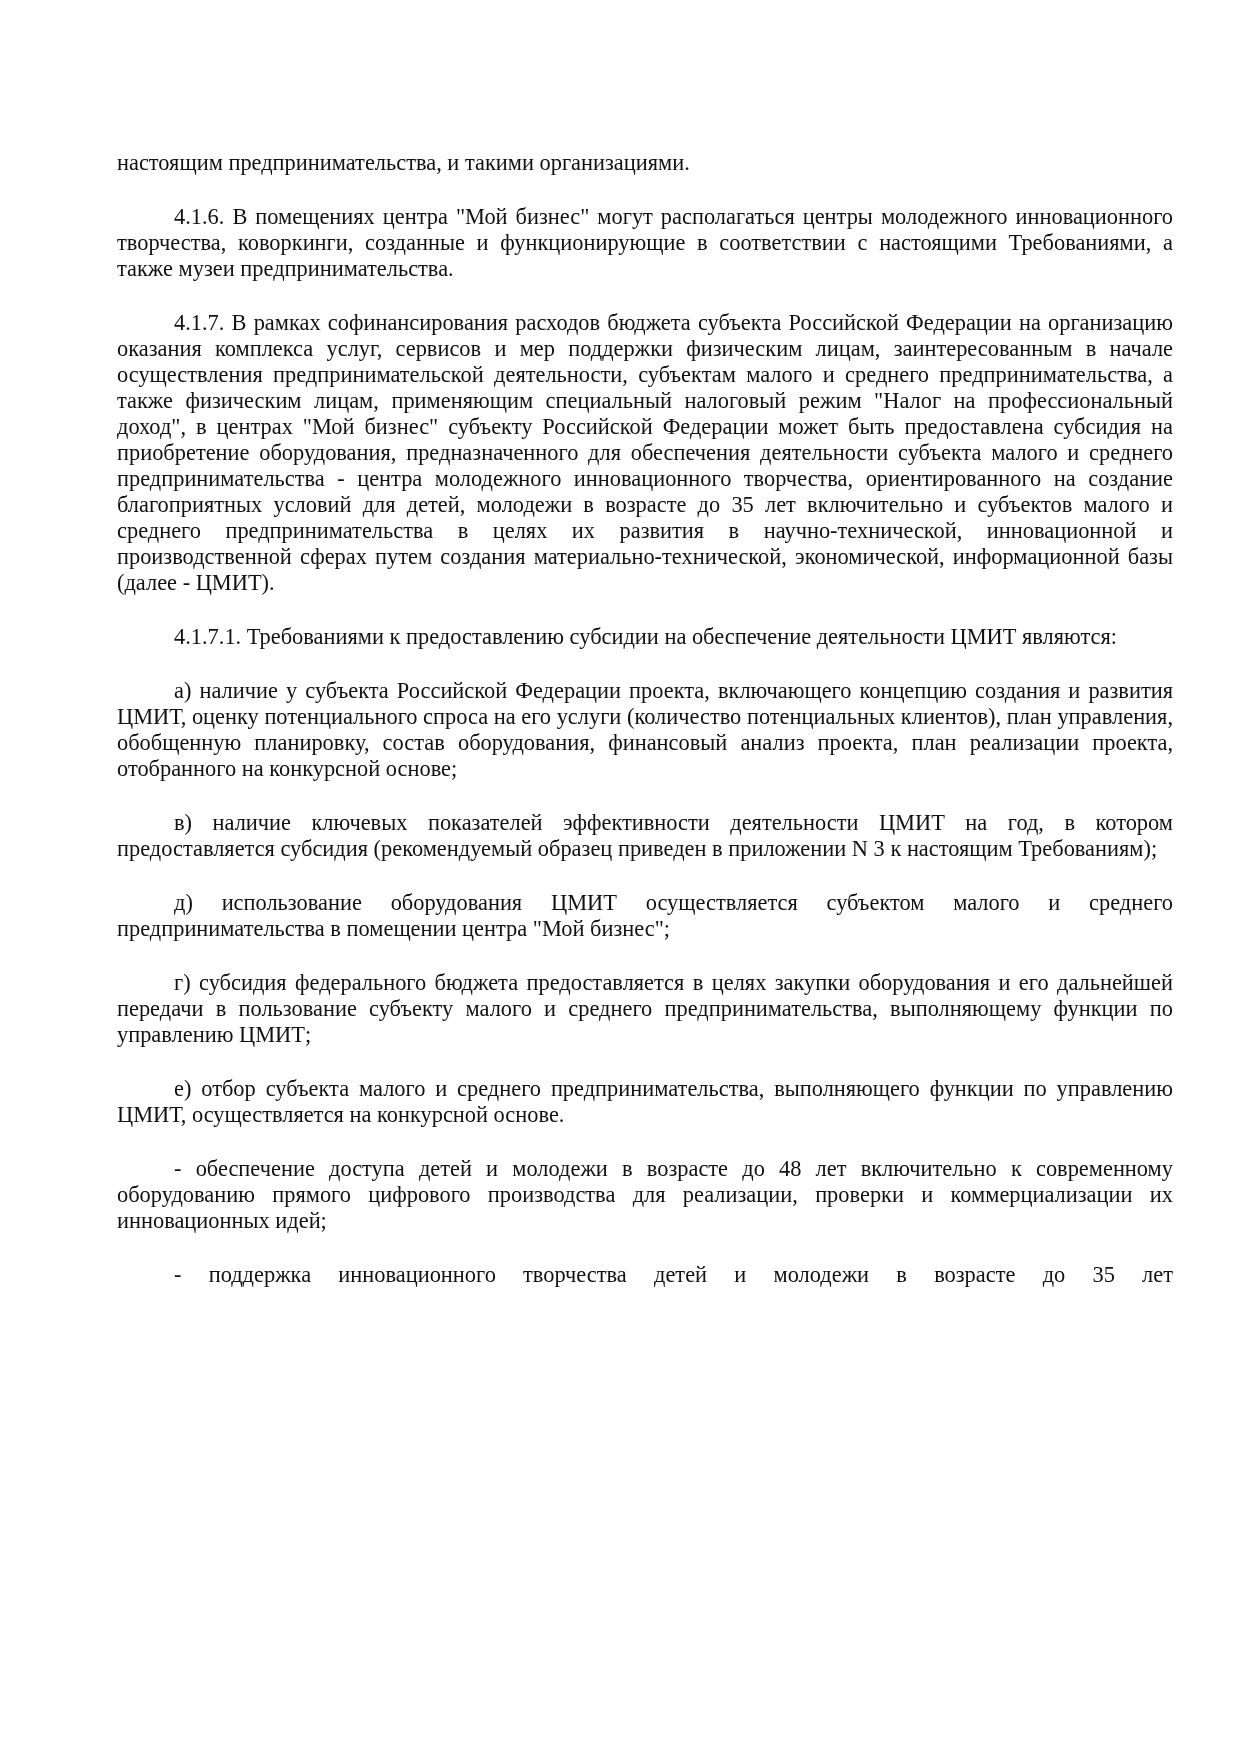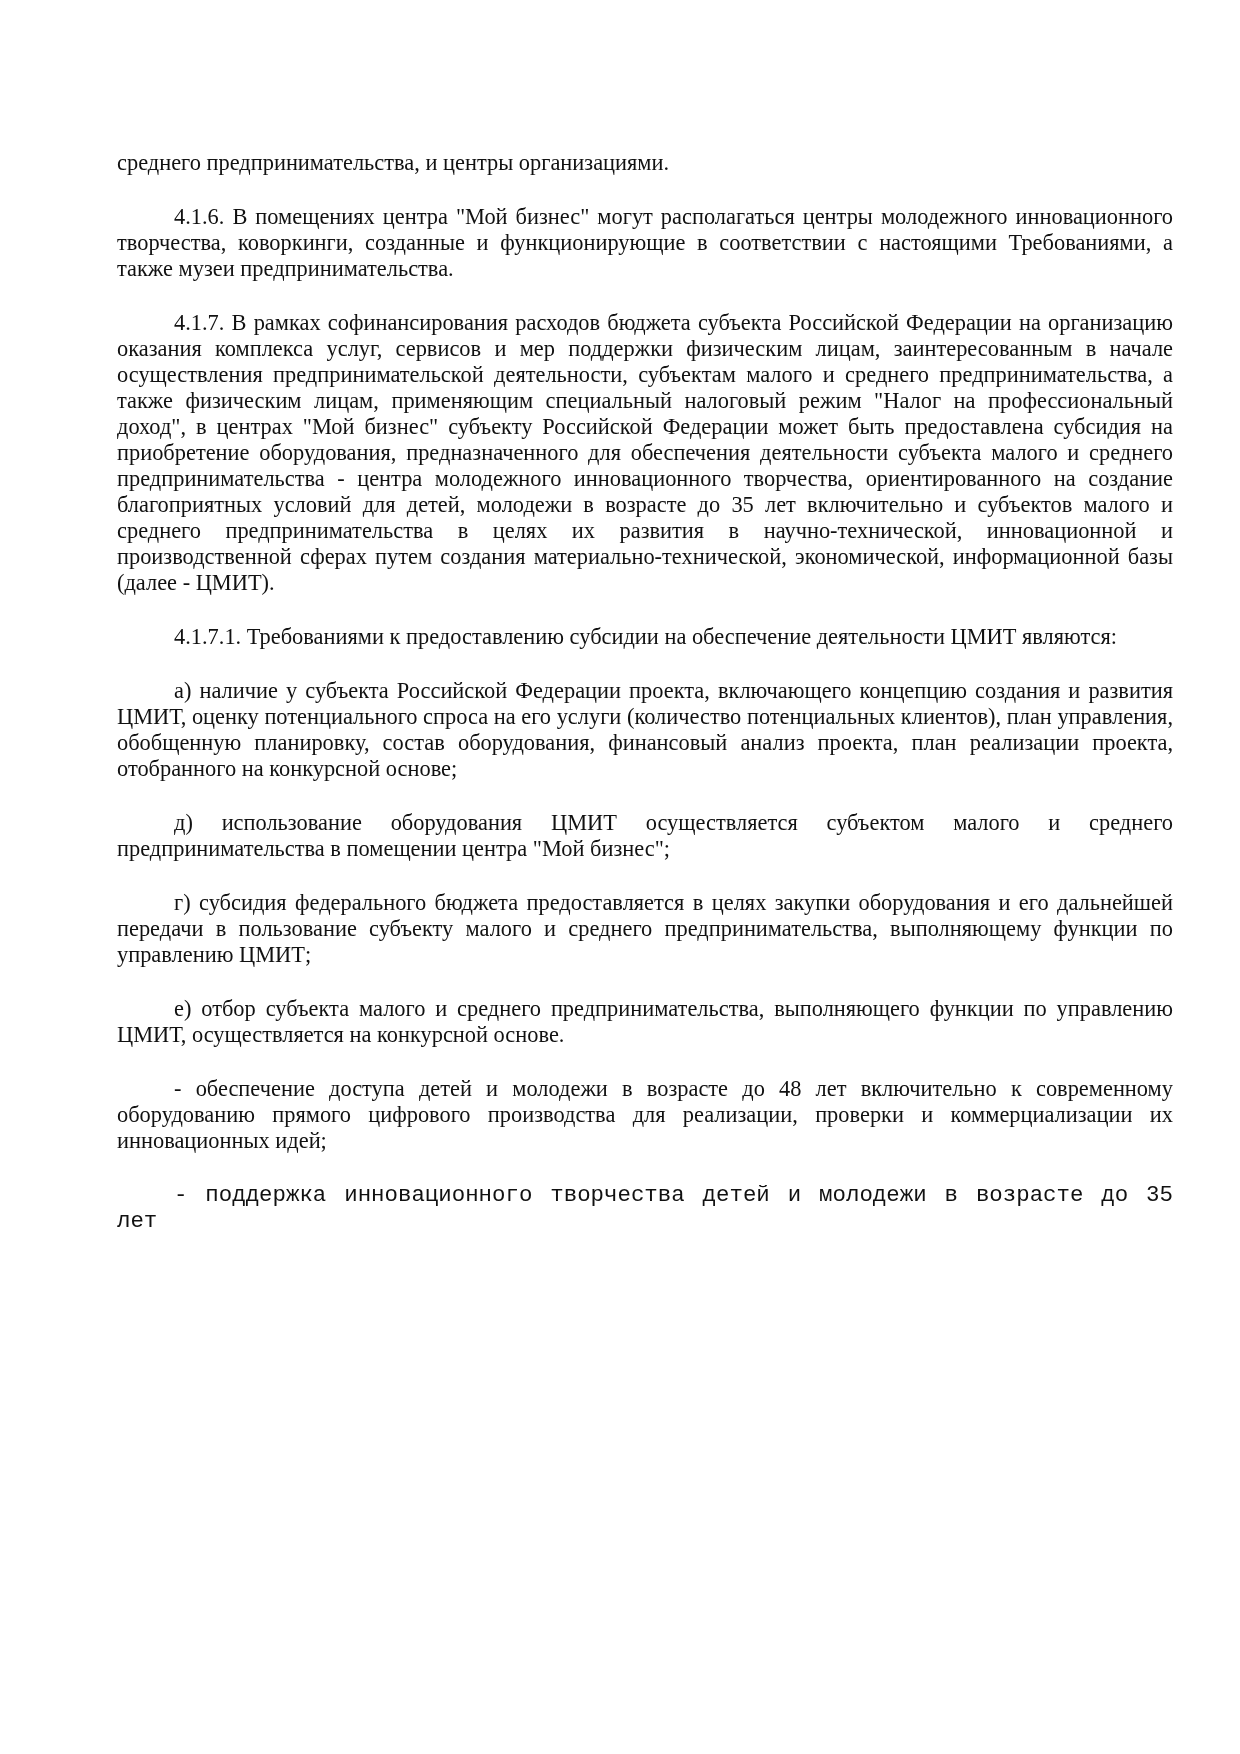--- a/index.html
+++ b/index.html
@@ -28,30 +28,30 @@
       text-align: justify;
       text-indent: 57px;
       hyphens: none;
     }
     .para.noindent {
       text-indent: 0;
     }
     .para.dash {
       text-align: justify;
       text-align-last: justify;
-      font-family: Liberation Mono, monospace;
     }
   </style>
 </head>
 <body>
 
 <div class="page">
-  <p class="para noindent">среднего предпринимательства, и центры организациями.</p>
+  <p class="para noindent">настоящим предпринимательства, и такими организациями.</p>
   <p class="para">4.1.6. В помещениях центра "Мой бизнес" могут располагаться центры молодежного инновационного творчества, коворкинги, созданные и функционирующие в соответствии с настоящими Требованиями, а также музеи предпринимательства.</p>
   <p class="para">4.1.7. В рамках софинансирования расходов бюджета субъекта Российской Федерации на организацию оказания комплекса услуг, сервисов и мер поддержки физическим лицам, заинтересованным в начале осуществления предпринимательской деятельности, субъектам малого и среднего предпринимательства, а также физическим лицам, применяющим специальный налоговый режим "Налог на профессиональный доход", в центрах "Мой бизнес" субъекту Российской Федерации может быть предоставлена субсидия на приобретение оборудования, предназначенного для обеспечения деятельности субъекта малого и среднего предпринимательства - центра молодежного инновационного творчества, ориентированного на создание благоприятных условий для детей, молодежи в возрасте до 35 лет включительно и субъектов малого и среднего предпринимательства в целях их развития в научно-технической, инновационной и производственной сферах путем создания материально-технической, экономической, информационной базы (далее - ЦМИТ).</p>
   <p class="para">4.1.7.1. Требованиями к предоставлению субсидии на обеспечение деятельности ЦМИТ являются:</p>
   <p class="para">а) наличие у субъекта Российской Федерации проекта, включающего концепцию создания и развития ЦМИТ, оценку потенциального спроса на его услуги (количество потенциальных клиентов), план управления, обобщенную планировку, состав оборудования, финансовый анализ проекта, план реализации проекта, отобранного на конкурсной основе;</p>
+  <p class="para">в) наличие ключевых показателей эффективности деятельности ЦМИТ на год, в котором предоставляется субсидия (рекомендуемый образец приведен в приложении N 3 к настоящим Требованиям);</p>
   <p class="para">д) использование оборудования ЦМИТ осуществляется субъектом малого и среднего предпринимательства в помещении центра "Мой бизнес";</p>
   <p class="para">г) субсидия федерального бюджета предоставляется в целях закупки оборудования и его дальнейшей передачи в пользование субъекту малого и среднего предпринимательства, выполняющему функции по управлению ЦМИТ;</p>
   <p class="para">е) отбор субъекта малого и среднего предпринимательства, выполняющего функции по управлению ЦМИТ, осуществляется на конкурсной основе.</p>
   <p class="para">- обеспечение доступа детей и молодежи в возрасте до 48 лет включительно к современному оборудованию прямого цифрового производства для реализации, проверки и коммерциализации их инновационных идей;</p>
   <p class="para dash">- поддержка инновационного творчества детей и молодежи в возрасте до 35 лет</p>
 </div>
 
 </body></html>

